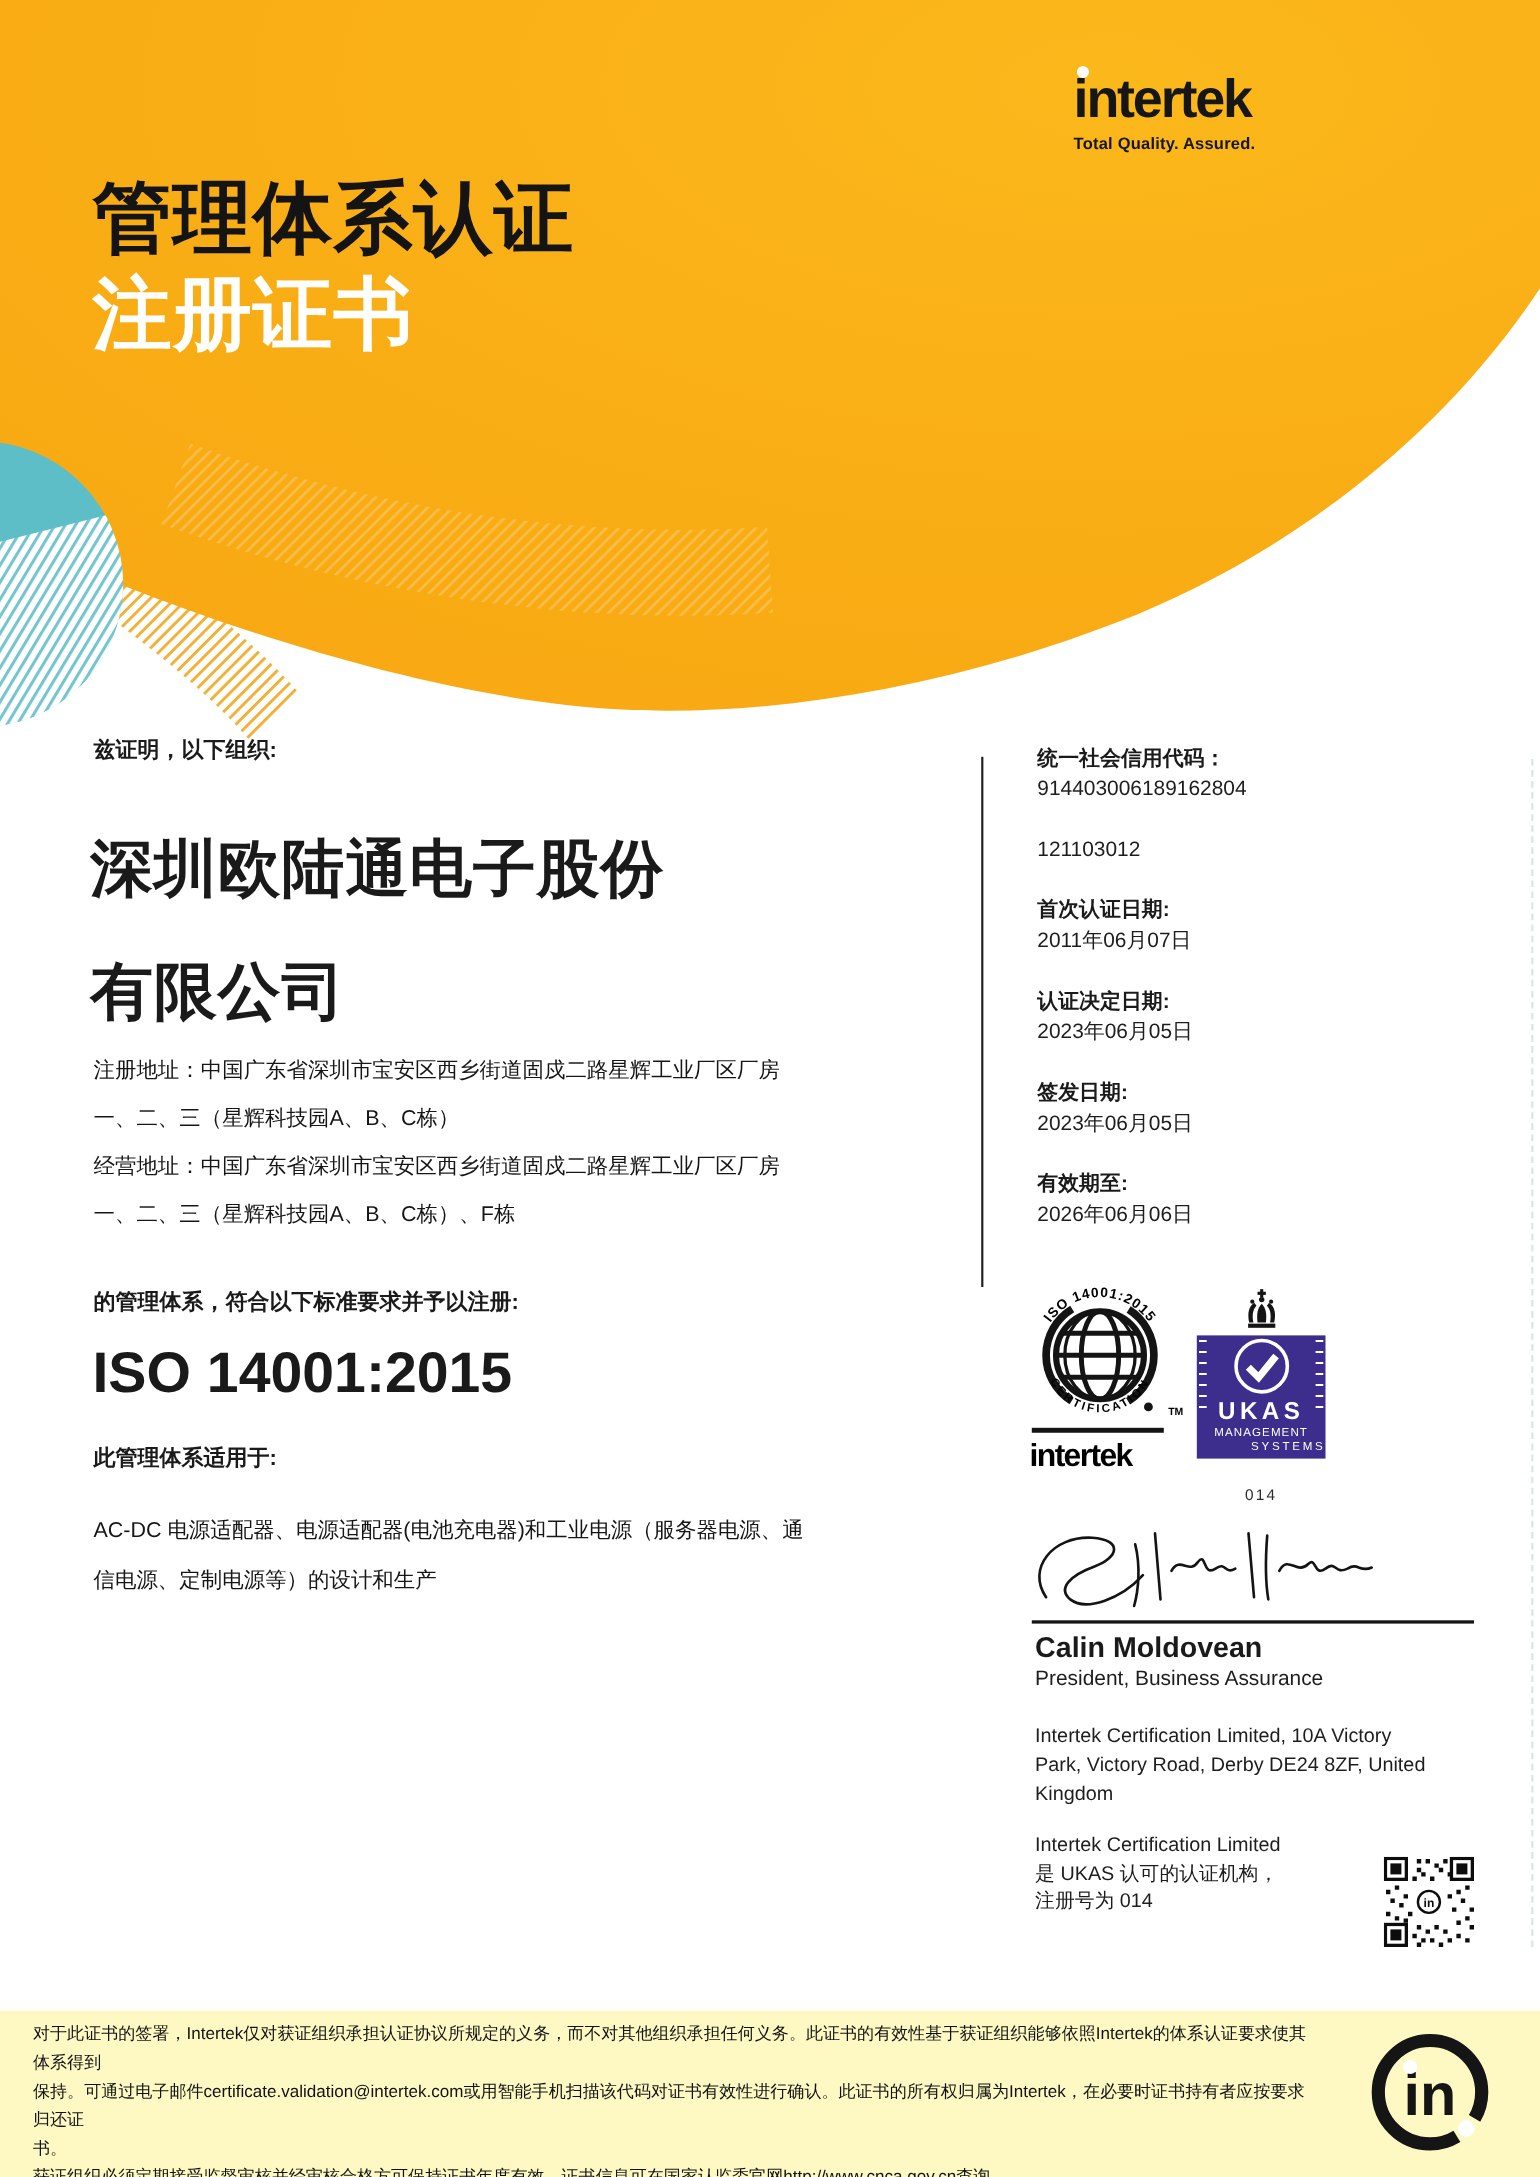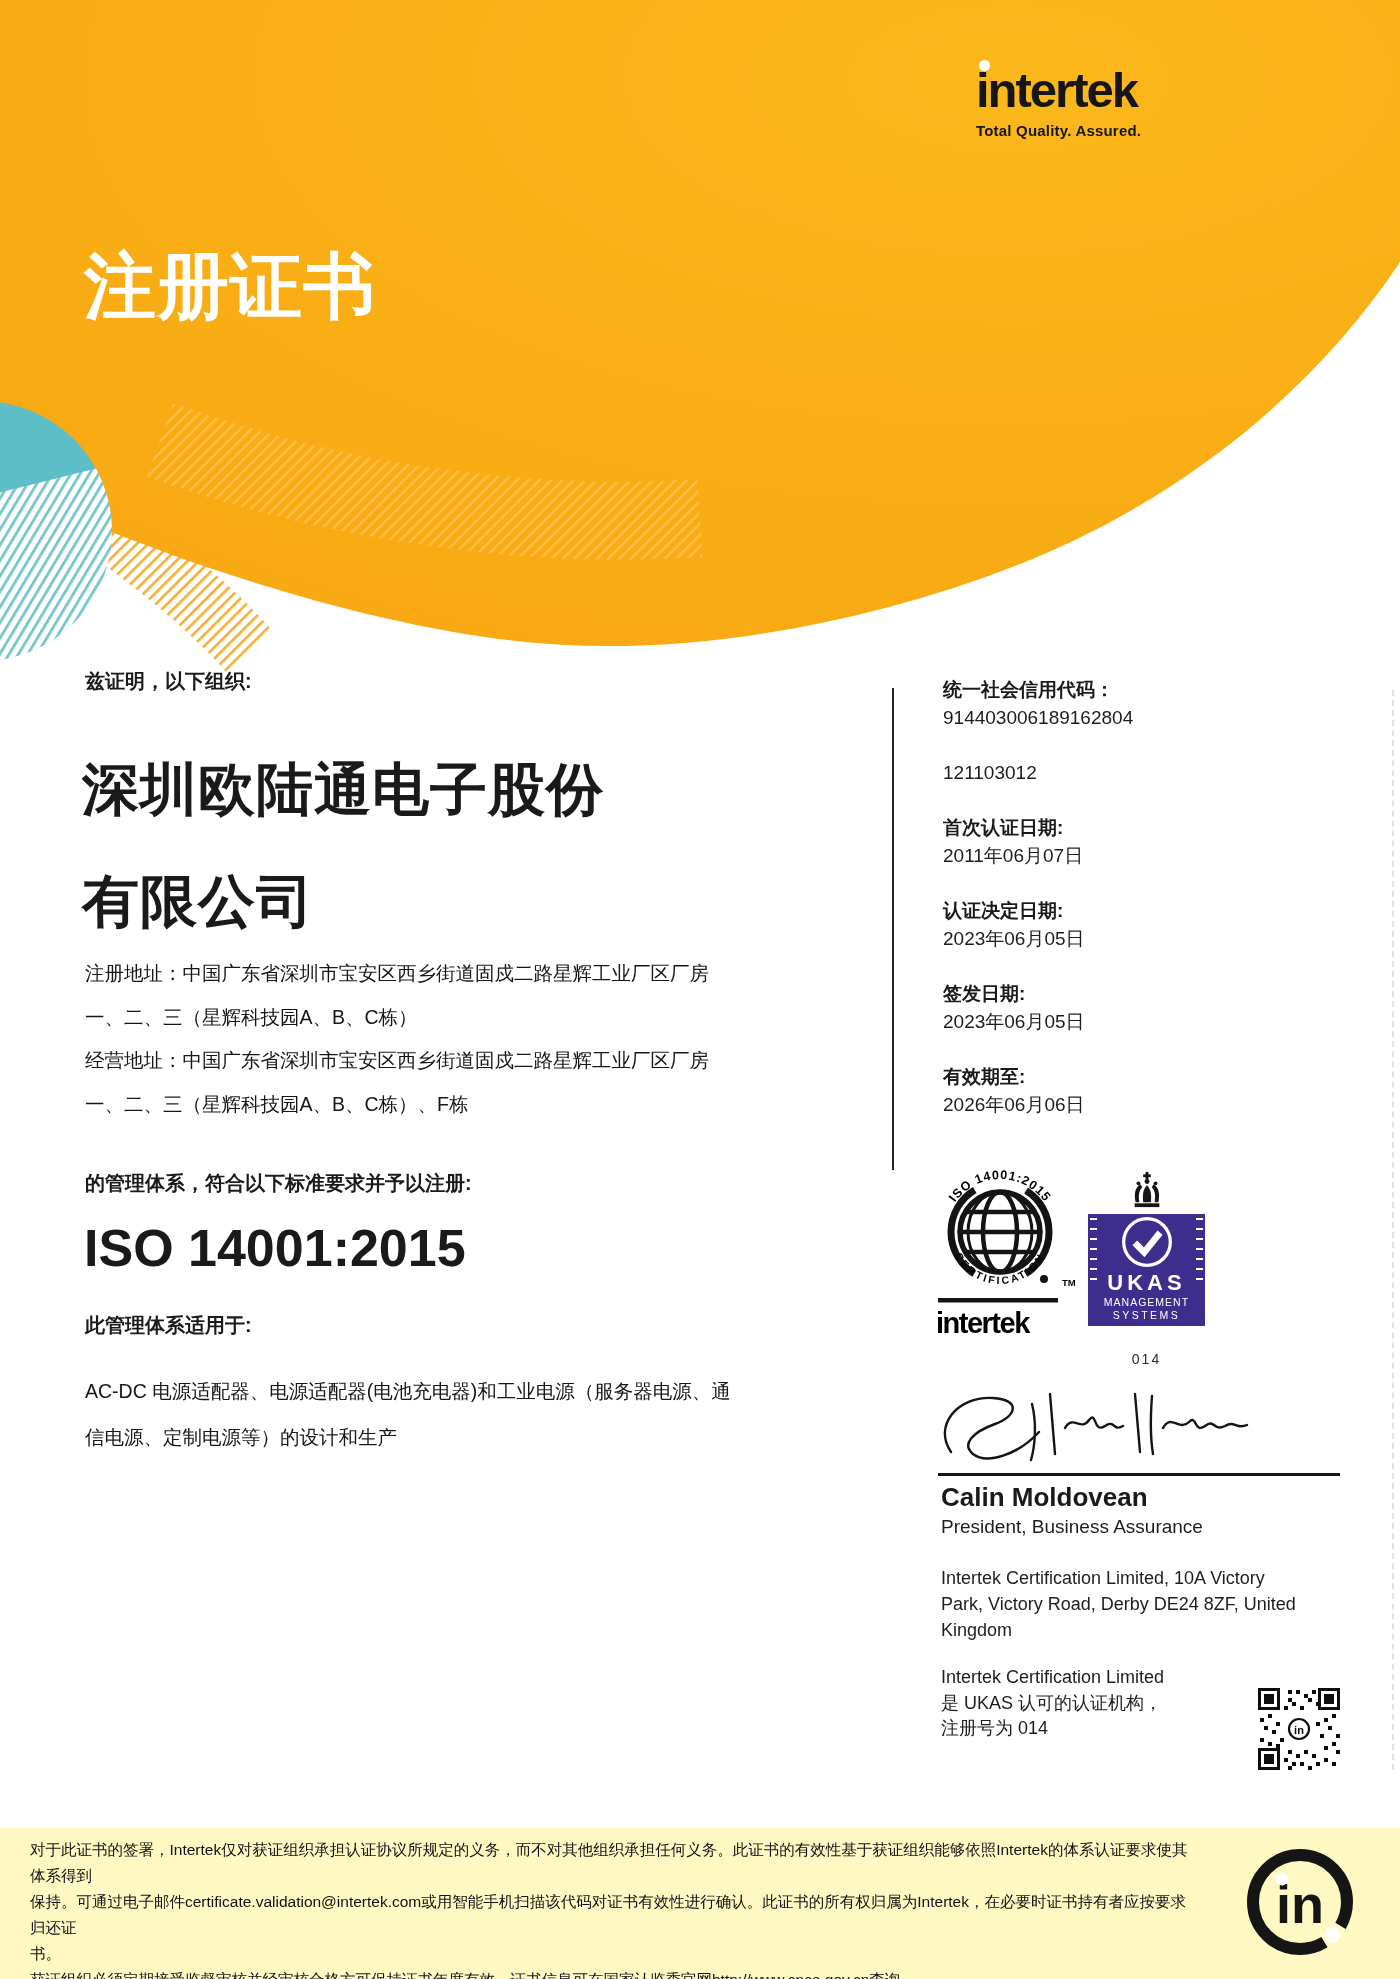--- a/index.html
+++ b/index.html
@@ -36,21 +36,21 @@
   #globe-mark{position:absolute;left:936px;top:1162px;}
   #ukas{position:absolute;left:1088px;top:1171px;width:117px;z-index:2;}
   #ukas .crown{display:block;margin:0 auto;width:38px;height:38px;}
   #ukas .box{position:relative;width:117px;height:112px;background:#3D2E8D;margin-top:2px;}
   #ukas .ticks{position:absolute;top:4px;width:7px;height:62px;
      background:repeating-linear-gradient(to bottom,#fff 0 2px,transparent 2px 10px);}
   #ukas .ticks.l{left:2px;} #ukas .ticks.r{right:2px;}
   #ukas .chk{display:block;margin:5px auto 0;}
   #ukas .u1{color:#ffffff;font-weight:700;font-size:22px;letter-spacing:4px;text-align:center;line-height:1;margin-top:2px;}
   #ukas .u2{color:#fff;font-size:10.5px;text-align:center;letter-spacing:1px;line-height:1.2;margin-top:2px;}
-  #ukas .u3{color:#fff;font-size:10.5px;text-align:center;letter-spacing:2.5px;line-height:1.2;}
+  #ukas .u3{color:#fff;font-size:10.5px;text-align:right;letter-spacing:2.5px;line-height:1.2;}
   #ukas .unum{color:#2b2b2b;font-size:14px;text-align:center;letter-spacing:2px;margin-top:25px;}
 
   #sig-img{position:absolute;left:935px;top:1386px;}
   #sig-line{position:absolute;left:938px;top:1473px;width:402px;border-top:3px solid #161616;}
   #sig-name{position:absolute;left:941px;top:1482px;font-size:26px;font-weight:700;}
   #sig-title{position:absolute;left:941px;top:1516px;font-size:19px;color:#1d1d1d;}
   #issuer-addr{position:absolute;left:941px;top:1565px;font-size:18px;line-height:26px;color:#1d1d1d;}
   #accred{position:absolute;left:941px;top:1665px;font-size:18px;line-height:25.5px;color:#1d1d1d;}
   #qr{position:absolute;left:1258px;top:1688px;}
 
@@ -99,20 +99,21 @@
   </svg>
 
   <div id="brand">
     <div class="word">
       <span>intertek</span>
       <span class="idot"></span>
     </div>
     <div class="tag">Total Quality. Assured.</div>
   </div>
 
+  <div id="title1">管理体系认证</div>
   <div id="title2">注册证书</div>
 
   <div id="intro">兹证明，以下组织:</div>
   <div id="company1">深圳欧陆通电子股份</div>
   <div id="company2">有限公司</div>
   <div id="address">
     <div>注册地址：中国广东省深圳市宝安区西乡街道固戍二路星辉工业厂区厂房</div>
     <div>一、二、三（星辉科技园A、B、C栋）</div>
     <div>经营地址：中国广东省深圳市宝安区西乡街道固戍二路星辉工业厂区厂房</div>
     <div>一、二、三（星辉科技园A、B、C栋）、F栋</div>

